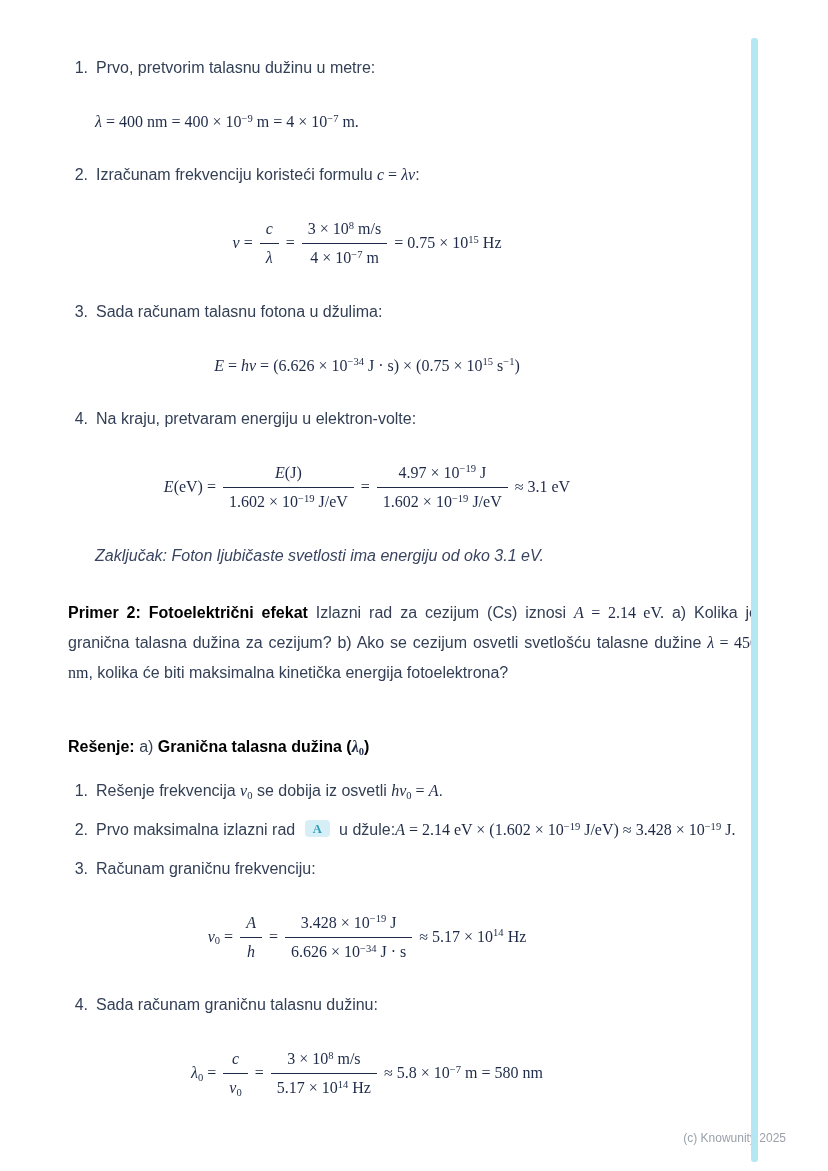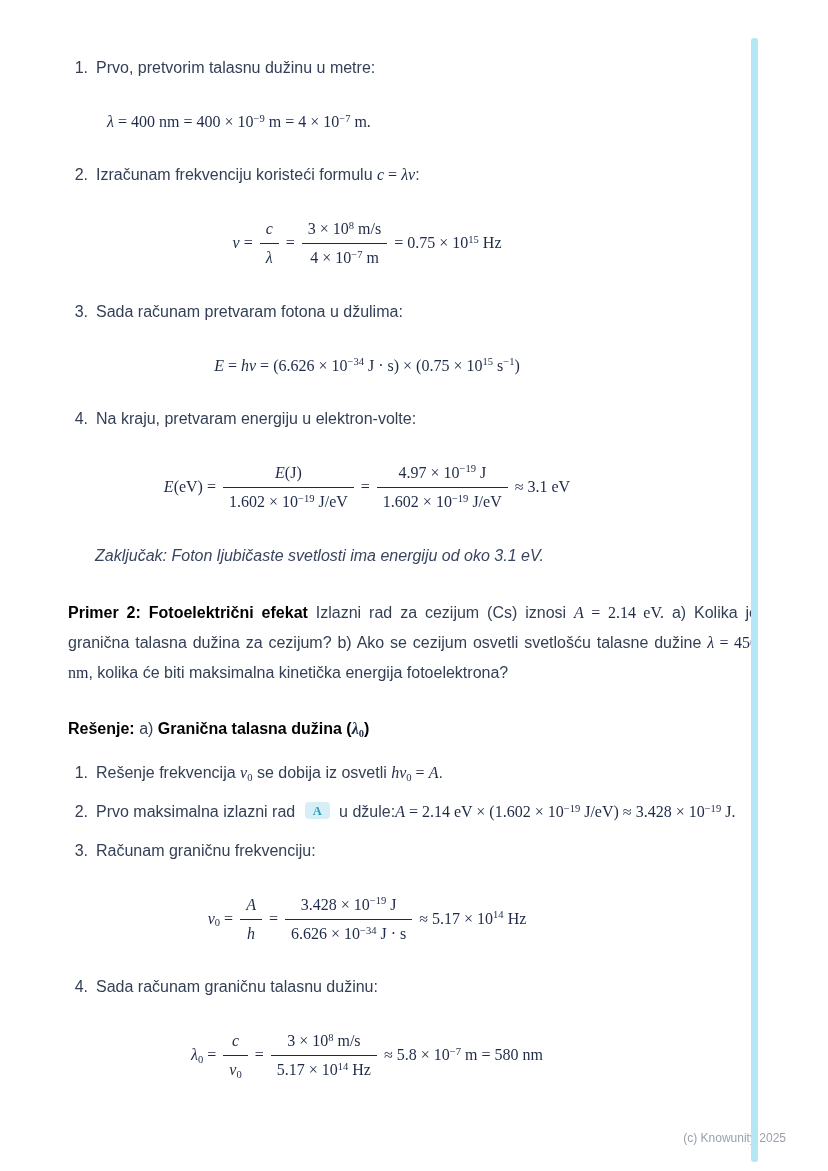--- a/index.html
+++ b/index.html
@@ -42,25 +42,25 @@
     border-radius:4px; background:#d6eff6; color:#2d9db8;
     font-family:"Liberation Serif","DejaVu Serif",serif;
     font-weight:700; font-size:12.5px; line-height:1; vertical-align:2px;
   }
 
   
   .blk{ position:relative; }
   .blk-li{ display:flex; margin:14px 0; line-height:1.55; }
   .li-num{ flex:none; width:20px; text-align:right; margin-right:8px; }
   .li-body{ flex:1; }
-  .blk-math{ margin:30px 12px; text-align:center; padding-right:92px; line-height:1.4; }
+  .blk-math{ margin:30px 0; text-align:center; padding-right:92px; line-height:1.4; }
   .blk-math.align-left{ text-align:left; padding-left:27px; padding-right:0; }
   .blk-note{ font-style:italic; padding-left:27px; margin:29px 0 30px; color:#39445f; line-height:1.55; }
   .blk-para{ text-align:justify; line-height:1.85; margin:26px 0; color:#333f55; }
-  .blk-heading{ margin:30px 0 20px; line-height:1.5; }
+  .blk-heading{ margin:48px 0 20px; line-height:1.5; }
 
   
   .accent-bar{
     position:absolute; top:38px; right:70px; width:7px; height:1124px;
     background:var(--accent,#b5e6f4); border-radius:3px; z-index:2;
   }
   .footer{
     position:absolute; right:42px; bottom:26px; z-index:1;
     font-family:"Liberation Sans",sans-serif;
     font-size:12px; color:#9aa1aa;
@@ -76,21 +76,21 @@
         <span class="li-body"><span class="k-t">Prvo, pretvorim talasnu dužinu u metre:</span></span>
       </div>
       <div class="blk blk-math align-left"><span class="k-mi">λ</span><span class="k-m"> = 400 nm = 400 × 10</span><span class="k-sup">−9</span><span class="k-m"> m = 4 × 10</span><span class="k-sup">−7</span><span class="k-m"> m.</span></div>
       <div class="blk blk-li">
         <span class="li-num">2.</span>
         <span class="li-body"><span class="k-t">Izračunam frekvenciju koristeći formulu </span><span class="k-mi">c</span><span class="k-m"> = </span><span class="k-mi">λv</span><span class="k-t">:</span></span>
       </div>
       <div class="blk blk-math"><span class="k-mi">v</span><span class="k-m"> = </span><span class="frac"><span class="fr-num"><span class="k-mi">c</span></span><span class="fr-den"><span class="k-mi">λ</span></span></span><span class="k-m"> = </span><span class="frac"><span class="fr-num"><span class="k-m">3 × 10</span><span class="k-sup">8</span><span class="k-m"> m/s</span></span><span class="fr-den"><span class="k-m">4 × 10</span><span class="k-sup">−7</span><span class="k-m"> m</span></span></span><span class="k-m"> = 0.75 × 10</span><span class="k-sup">15</span><span class="k-m"> Hz</span></div>
       <div class="blk blk-li">
         <span class="li-num">3.</span>
-        <span class="li-body"><span class="k-t">Sada računam pretvaram fotona u džulima:</span></span>
+        <span class="li-body"><span class="k-t">Sada računam talasnu fotona u džulima:</span></span>
       </div>
       <div class="blk blk-math"><span class="k-mi">E</span><span class="k-m"> = </span><span class="k-mi">hv</span><span class="k-m"> = (6.626 × 10</span><span class="k-sup">−34</span><span class="k-m"> J · s) × (0.75 × 10</span><span class="k-sup">15</span><span class="k-m"> s</span><span class="k-sup">−1</span><span class="k-m">)</span></div>
       <div class="blk blk-li">
         <span class="li-num">4.</span>
         <span class="li-body"><span class="k-t">Na kraju, pretvaram energiju u elektron-volte:</span></span>
       </div>
       <div class="blk blk-math"><span class="k-mi">E</span><span class="k-m">(eV) = </span><span class="frac"><span class="fr-num"><span class="k-mi">E</span><span class="k-m">(J)</span></span><span class="fr-den"><span class="k-m">1.602 × 10</span><span class="k-sup">−19</span><span class="k-m"> J/eV</span></span></span><span class="k-m"> = </span><span class="frac"><span class="fr-num"><span class="k-m">4.97 × 10</span><span class="k-sup">−19</span><span class="k-m"> J</span></span><span class="fr-den"><span class="k-m">1.602 × 10</span><span class="k-sup">−19</span><span class="k-m"> J/eV</span></span></span><span class="k-m"> ≈ 3.1 eV</span></div>
       <div class="blk blk-note"><span class="k-i">Zaključak: Foton ljubičaste svetlosti ima energiju od oko 3.1 eV.</span></div>
       <div class="blk blk-para"><span class="k-b">Primer 2: Fotoelektrični efekat </span><span class="k-t">Izlazni rad za cezijum (Cs) iznosi </span><span class="k-mi">A</span><span class="k-m"> = 2.14 eV.</span><span class="k-t"> a) Kolika je granična talasna dužina za cezijum? b) Ako se cezijum osvetli svetlošću talasne dužine </span><span class="k-mi">λ</span><span class="k-m"> = 450 nm</span><span class="k-t">, kolika će biti maksimalna kinetička energija fotoelektrona?</span></div>
       <div class="blk blk-heading"><span class="k-b">Rešenje: </span><span class="k-t">a) </span><span class="k-b">Granična talasna dužina (</span><span class="k-mbi">λ</span><span class="k-subb">0</span><span class="k-b">)</span></div>

